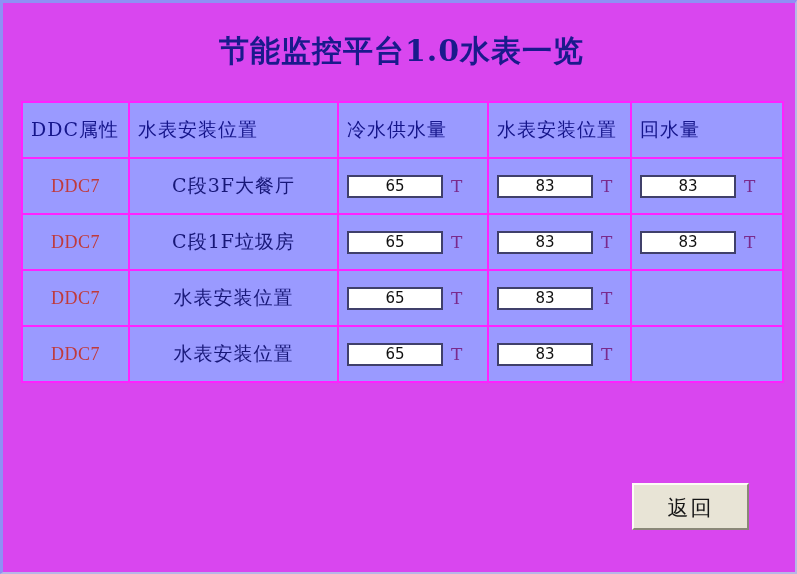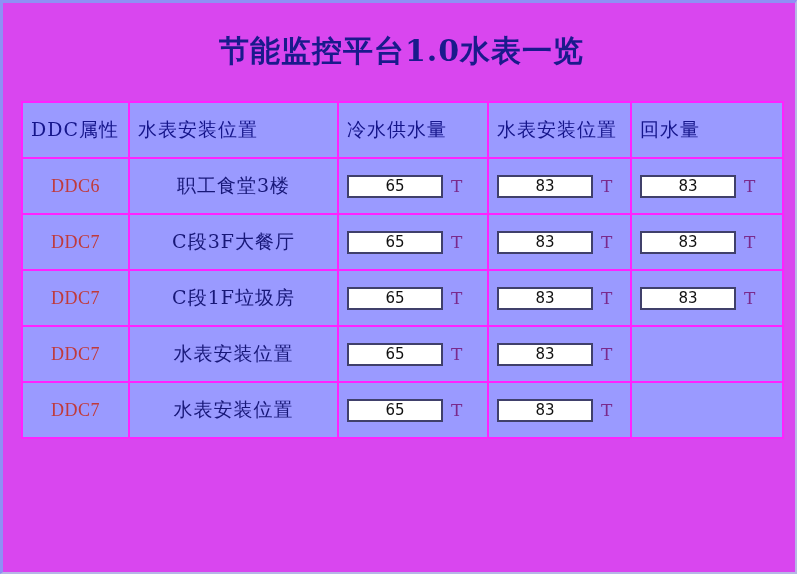--- a/index.html
+++ b/index.html
@@ -169,27 +169,20 @@
       <tr>
         <th class="hdr-cell first">DDC属性</th>
         <th class="hdr-cell">水表安装位置</th>
         <th class="hdr-cell">冷水供水量</th>
         <th class="hdr-cell">水表安装位置</th>
         <th class="hdr-cell">回水量</th>
       </tr>
     </thead>
     <tbody id="table-body">
         <tr>
-          <td class="ddc-cell">DDC6</td>
-          <td class="loc-cell">职工食堂3楼</td>
-          <td class="val-cell"><input type="text" class="num-box" value="65" style=""><span class="unit">T</span></td>
-          <td class="val-cell"><input type="text" class="num-box" value="83" style=""><span class="unit">T</span></td>
-          <td class="val-cell ret"><input type="text" class="num-box" value="83" style=""><span class="unit">T</span></td>
-        </tr>
-        <tr>
           <td class="ddc-cell">DDC7</td>
           <td class="loc-cell">C段3F大餐厅</td>
           <td class="val-cell"><input type="text" class="num-box" value="65" style=""><span class="unit">T</span></td>
           <td class="val-cell"><input type="text" class="num-box" value="83" style=""><span class="unit">T</span></td>
           <td class="val-cell ret"><input type="text" class="num-box" value="83" style=""><span class="unit">T</span></td>
         </tr>
         <tr>
           <td class="ddc-cell">DDC7</td>
           <td class="loc-cell">C段1F垃圾房</td>
           <td class="val-cell"><input type="text" class="num-box" value="65" style=""><span class="unit">T</span></td>
@@ -206,14 +199,15 @@
         <tr>
           <td class="ddc-cell">DDC7</td>
           <td class="loc-cell">水表安装位置</td>
           <td class="val-cell"><input type="text" class="num-box" value="65" style=""><span class="unit">T</span></td>
           <td class="val-cell"><input type="text" class="num-box" value="83" style=""><span class="unit">T</span></td>
           <td class="val-cell ret"></td>
         </tr>
       </tbody>
   </table>
 
+  <div id="back-button">返回</div>
 
 </div>
 
 </body></html>

